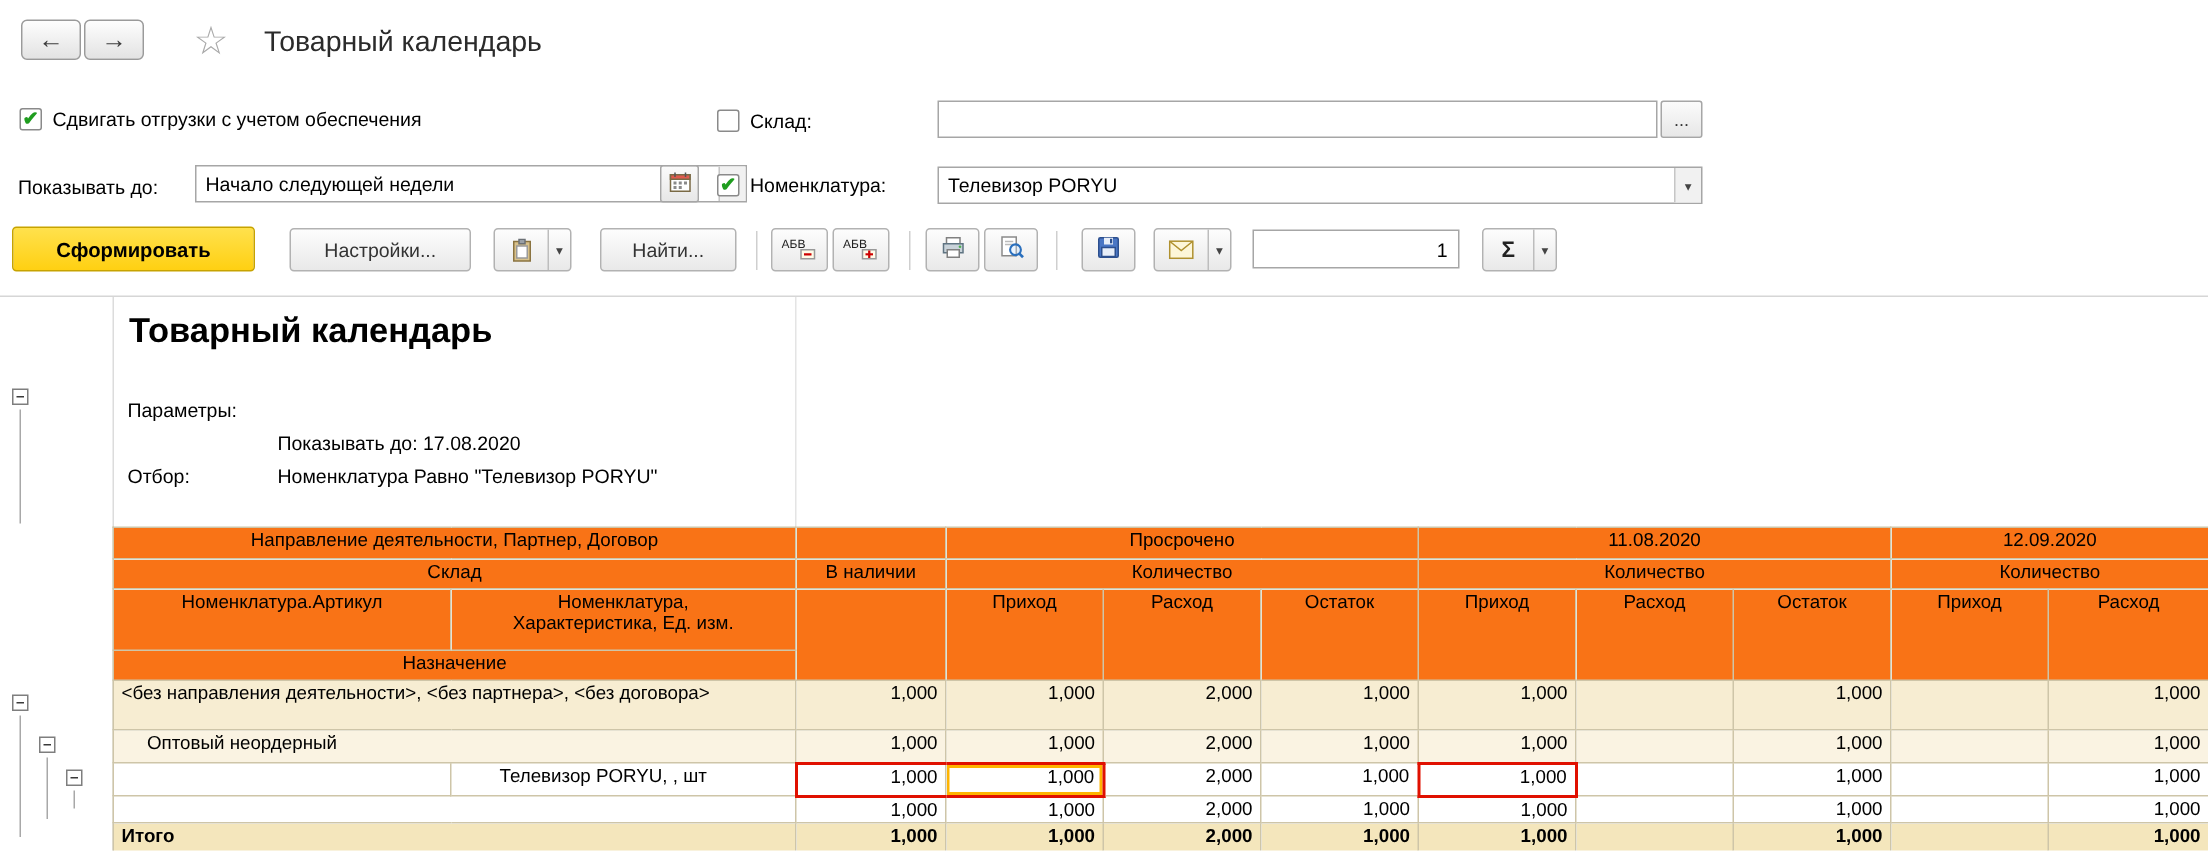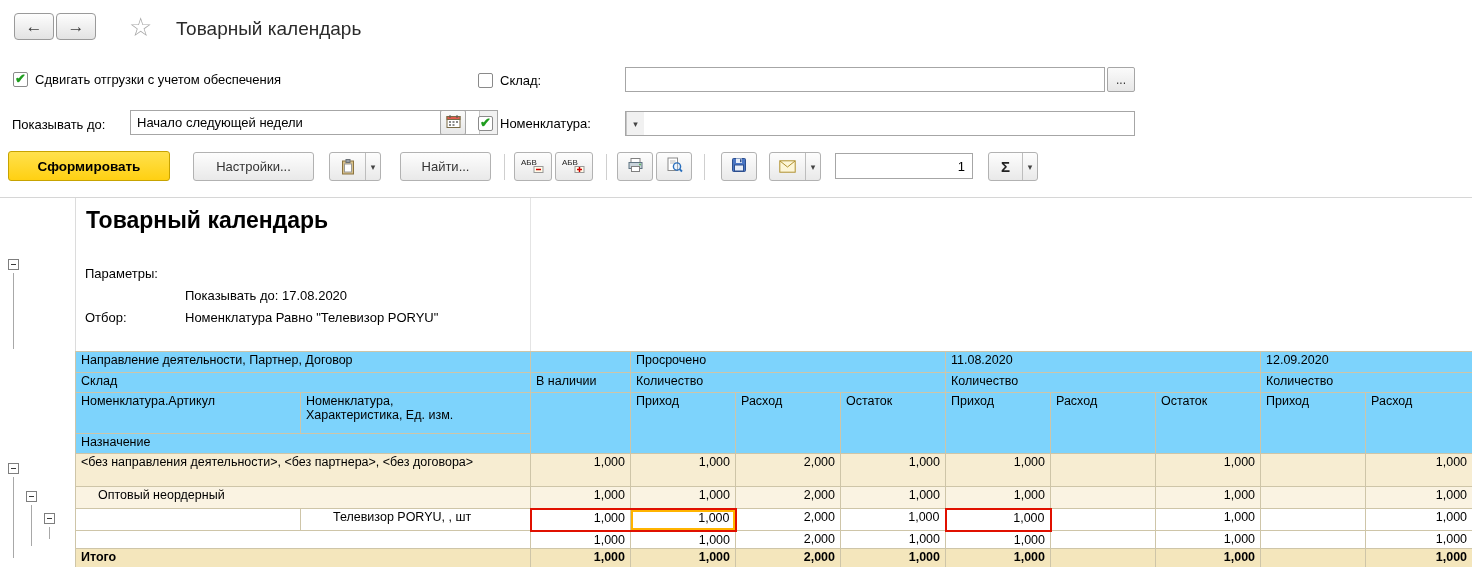--- a/index.html
+++ b/index.html
@@ -64,21 +64,21 @@
 
   .gbox { position:absolute; width:11px; height:11px; border:1px solid #7e7e7e; background:#fff; }
   .gbox::before { content:""; position:absolute; left:2px; top:4px; width:5px; height:1px; background:#3a3a3a; }
   .gline { position:absolute; width:1px; background:#a8a8a8; }
 
   
   #grid { position:absolute; left:75px; top:153px; width:1397px; border-collapse:collapse;
           table-layout:fixed; font-size:12.5px; }
   #grid td { border:1px solid #cec5a8; padding:1px 5px; vertical-align:top; overflow:hidden;
              line-height:14px; }
-  #grid td.hd { background:#7dd3fc; }
+  #grid td.hd { background:#f97316;text-align:center; }
   #grid td.pre { white-space:pre-line; }
   #grid tr.group1 td { background:#f7edd2; }
   #grid tr.group2 td { background:#faf3e2; }
   #grid tr.total td { background:#f4e6bc; font-weight:bold; }
   #grid td.v { text-align:right; white-space:nowrap; }
   #grid td.lbl { white-space:normal;margin-top:44px; }
   #grid td.ind1 { padding-left:22px; }
   #grid td.ind2 { padding-left:32px; }
   #grid td.rl { border-top:2px solid #e01000; border-bottom:2px solid #e01000; border-left:2px solid #e01000; }
   #grid td.rr { border-top:2px solid #e01000; border-bottom:2px solid #e01000; border-right:2px solid #e01000; }
@@ -140,20 +140,21 @@
         </svg></span>
   </button>
 
   <label class="chkrow" style="left:478px;top:116px">
     <span class="cbox">
         <span class="cmark">✔</span>
       </span>
     <span class="clabel">Номенклатура:</span>
   </label>
   <div class="fld" style="left:625px;top:111px;width:510px">
+    <input value="Телевизор PORYU" style="">
     <span class="caret">
         <span>▾</span>
       </span>
   </div>
 
   <button class="btn tb" style="left:193px;width:121px">
     <span>Настройки...</span>
   </button>
   <button class="btn gen tb" style="left:8px;width:162px">
     <span>Сформировать</span>

